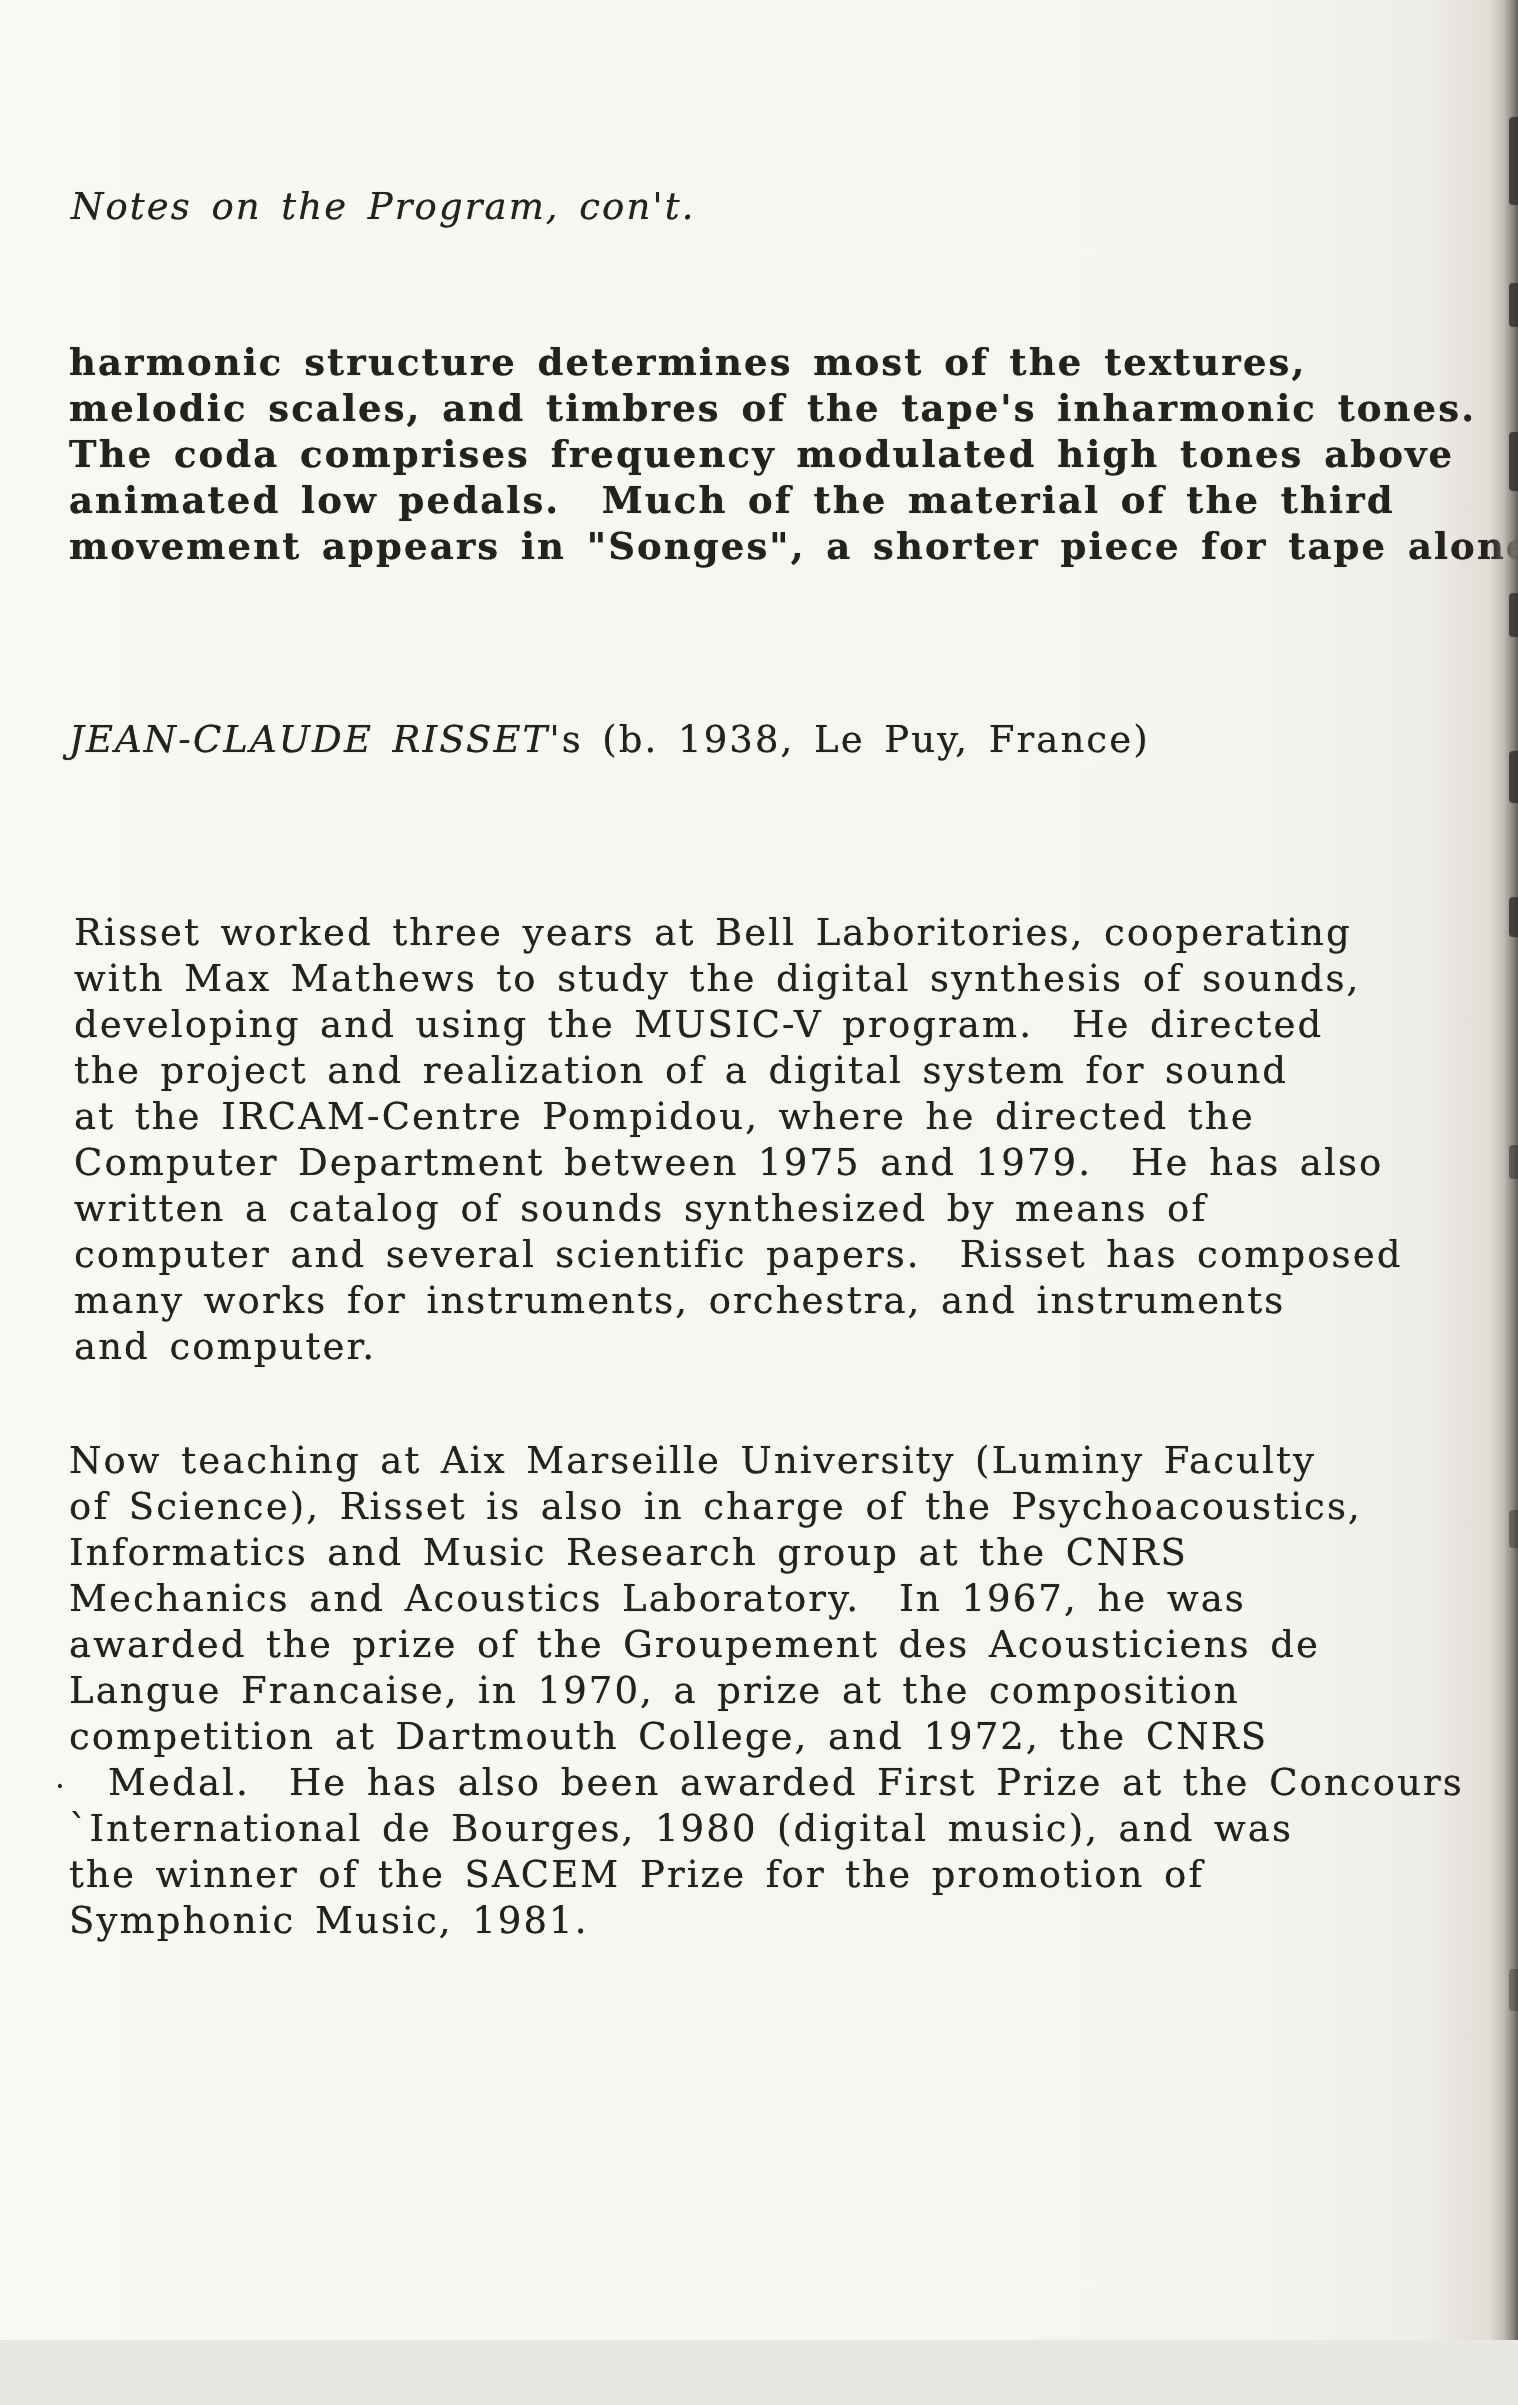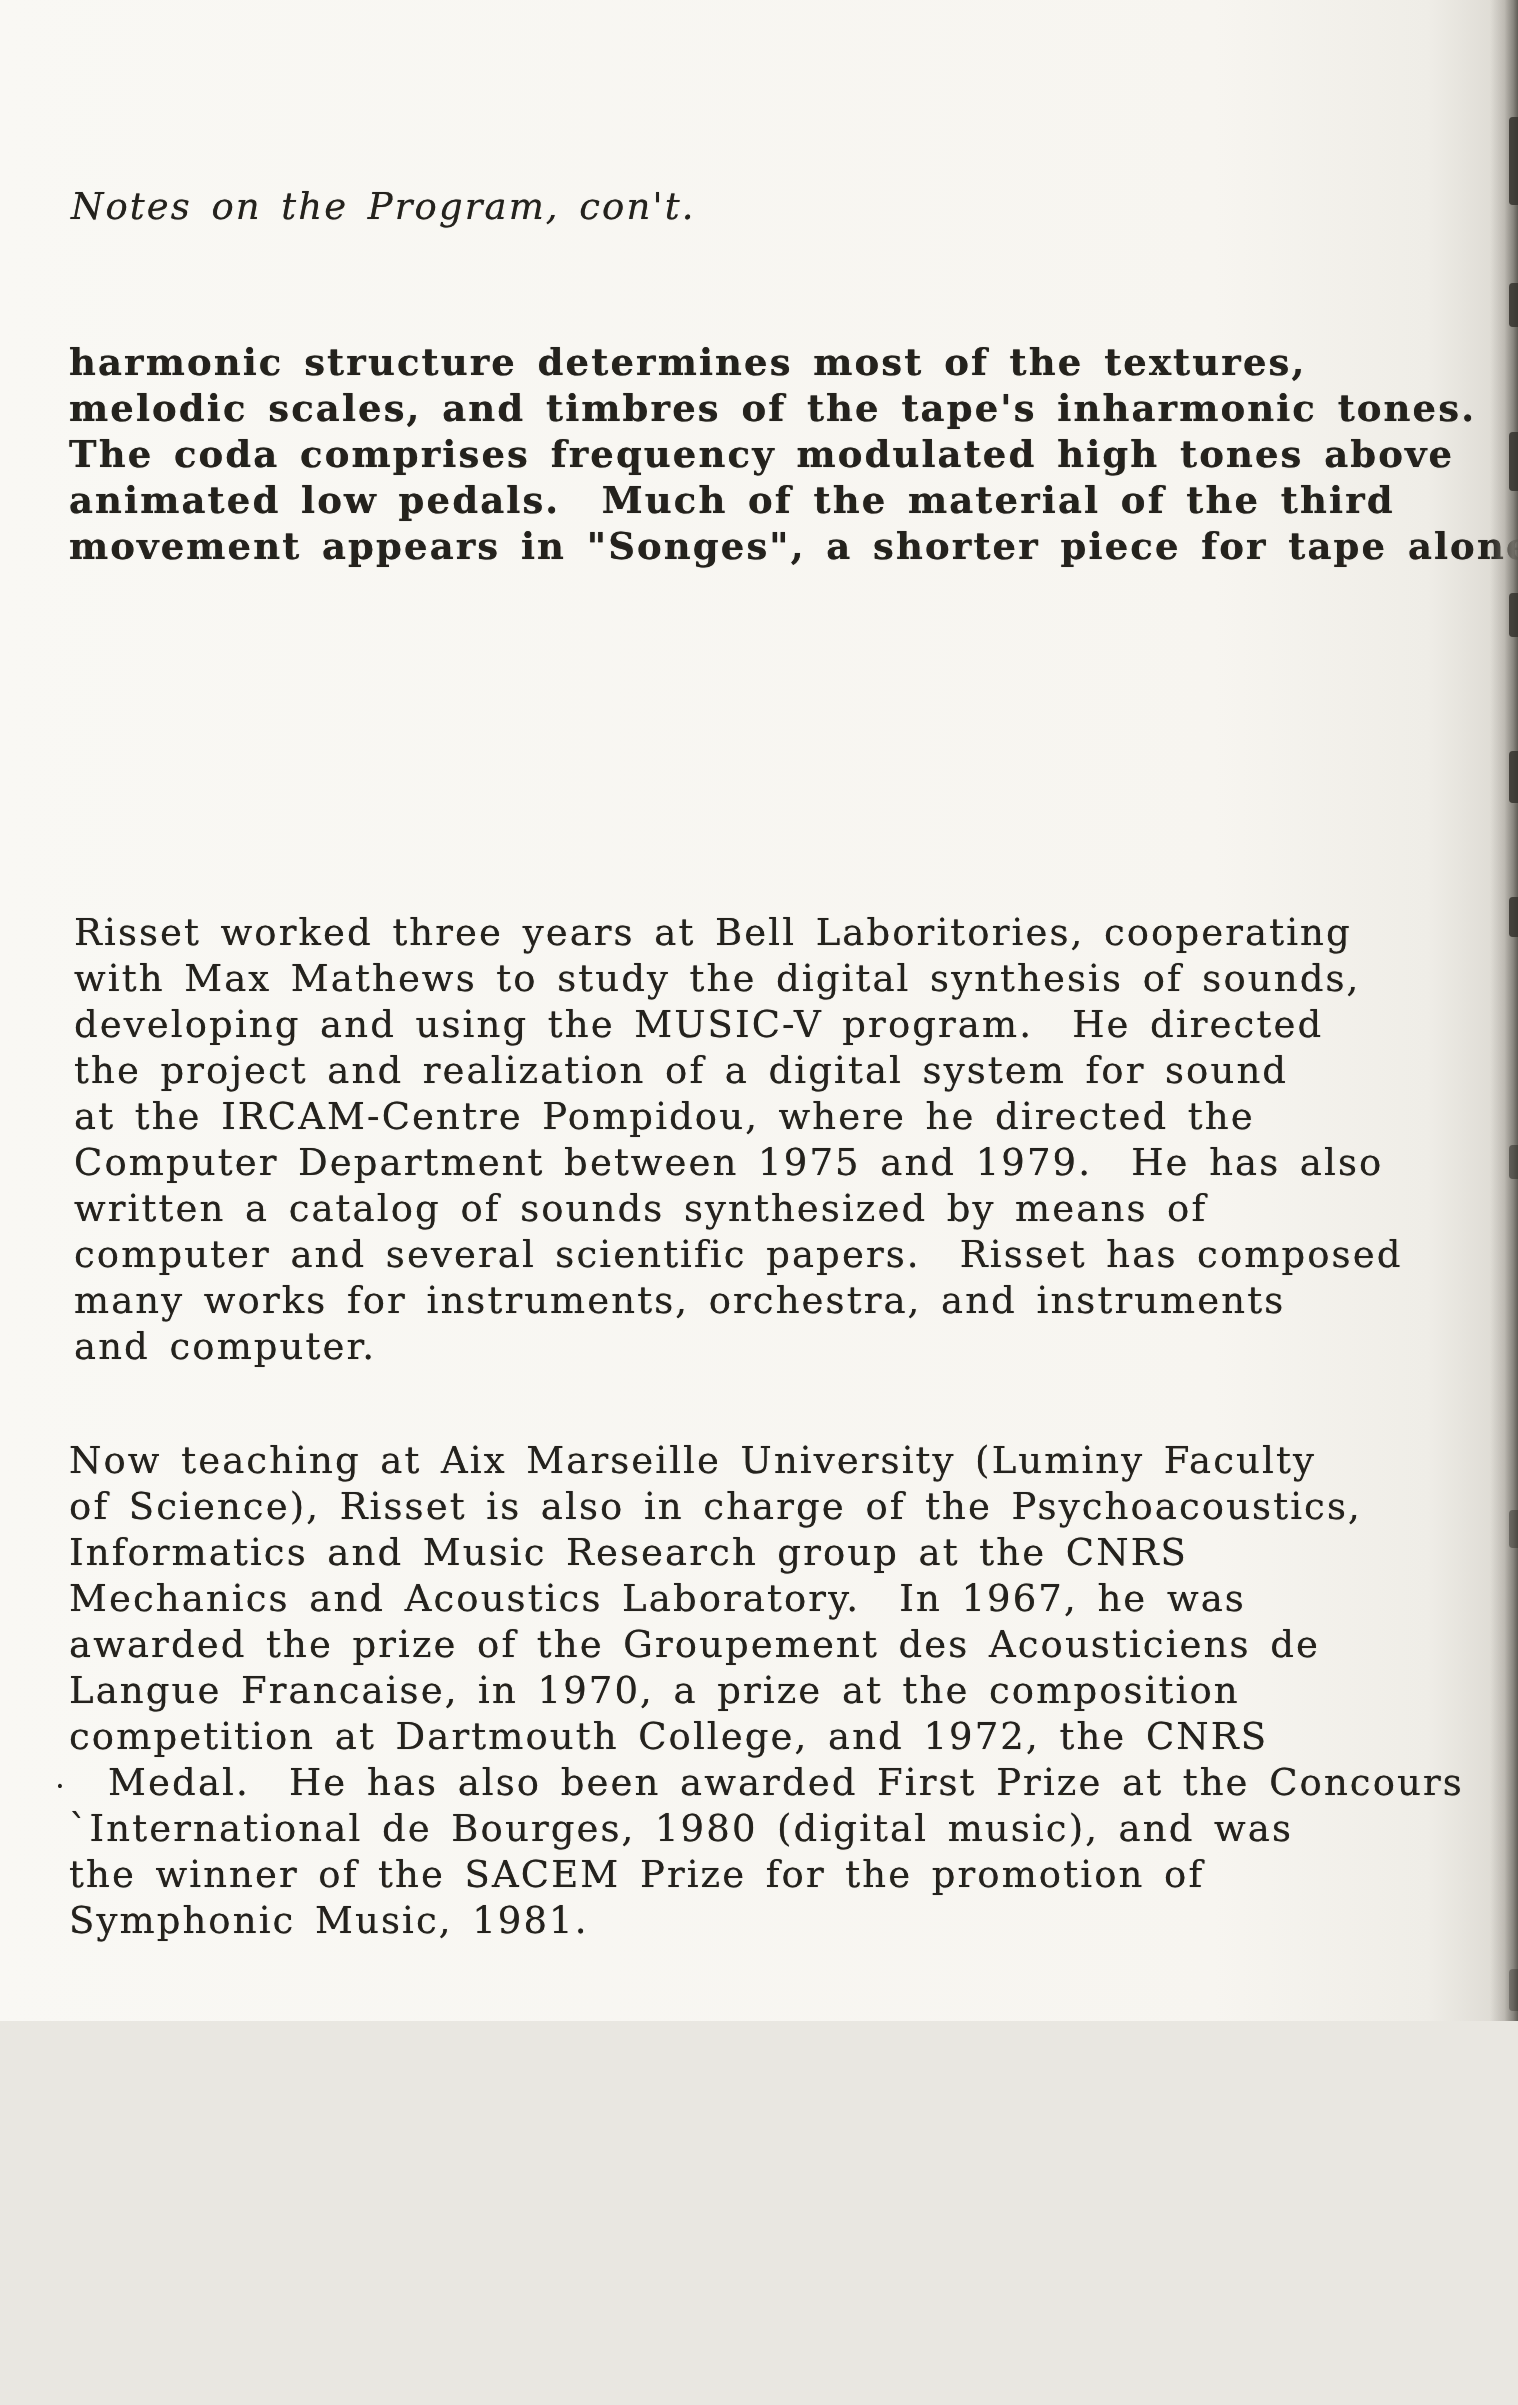--- a/index.html
+++ b/index.html
@@ -4,21 +4,21 @@
 <style>
   html,body{margin:0;padding:0;}
   body{
     width:1519px;height:2406px;
     background:#e9e7e1;
     font-family:"DejaVu Serif", "Liberation Serif", serif;
     overflow:hidden;
   }
   .page{
     position:relative;
-    width:1519px;height:2021px;
+    width:1519px;height:2340px;
     background:linear-gradient(to right,#f9f8f4 0%,#f7f5f0 80%,#efede7 94%,#dcd9d2 99%,#c9c6bf 100%);
     overflow:hidden;
     color:var(--ink,#24221d);
   }
   .txt{
     position:absolute;
     white-space:pre;
     font-size:37px;
     line-height:46px;
     letter-spacing:2.1px;
@@ -69,20 +69,21 @@
 
   <div class="txt header">Notes on the Program, con't.</div>
 
   <div class="txt p1">harmonic structure determines most of the textures,
 melodic scales, and timbres of the tape's inharmonic tones.
 The coda comprises frequency modulated high tones above
 animated low pedals.  Much of the material of the third
 movement appears in "Songes", a shorter piece for tape alone</div>
 
   <div class="txt p2">
+    <div><span class="italic">JEAN-CLAUDE RISSET</span><span>'s (b. 1938, Le Puy, France)</span></div>
   </div>
 
   <div class="txt p3">Risset worked three years at Bell Laboritories, cooperating
 with Max Mathews to study the digital synthesis of sounds,
 developing and using the MUSIC-V program.  He directed
 the project and realization of a digital system for sound
 at the IRCAM-Centre Pompidou, where he directed the
 Computer Department between 1975 and 1979.  He has also
 written a catalog of sounds synthesized by means of
 computer and several scientific papers.  Risset has composed

